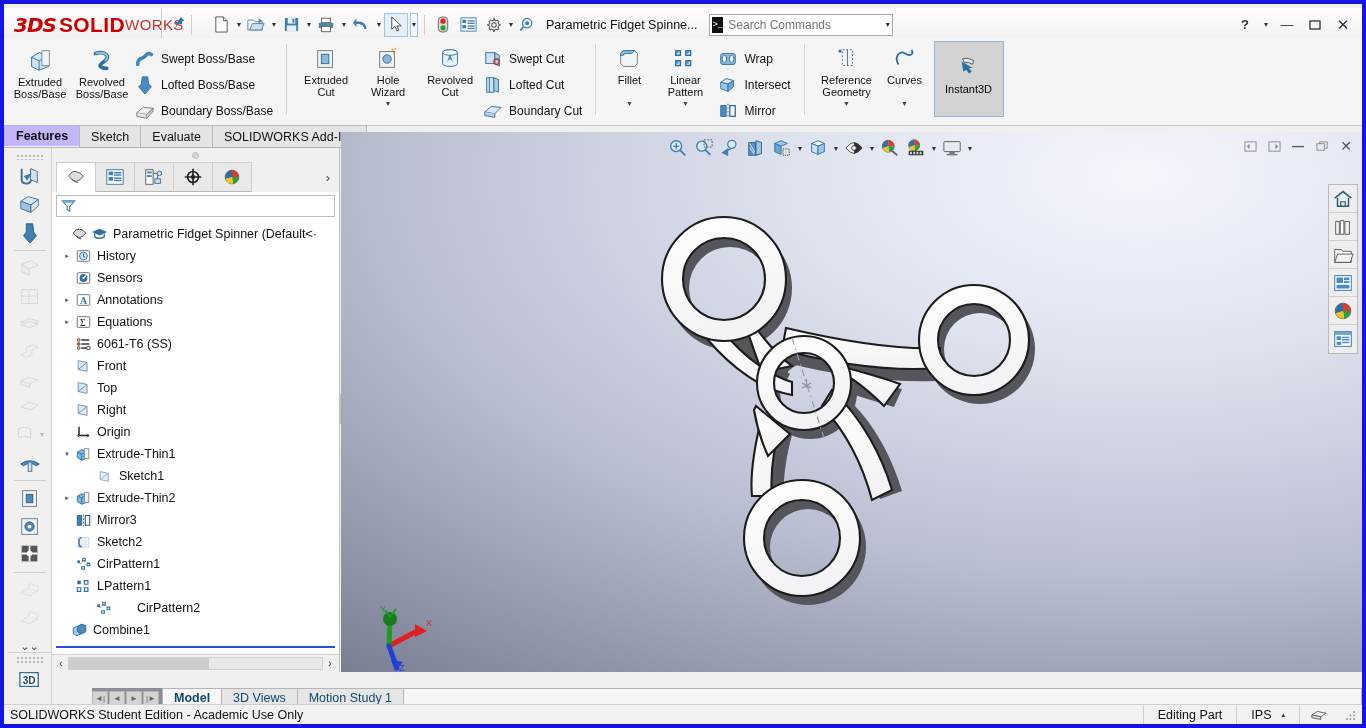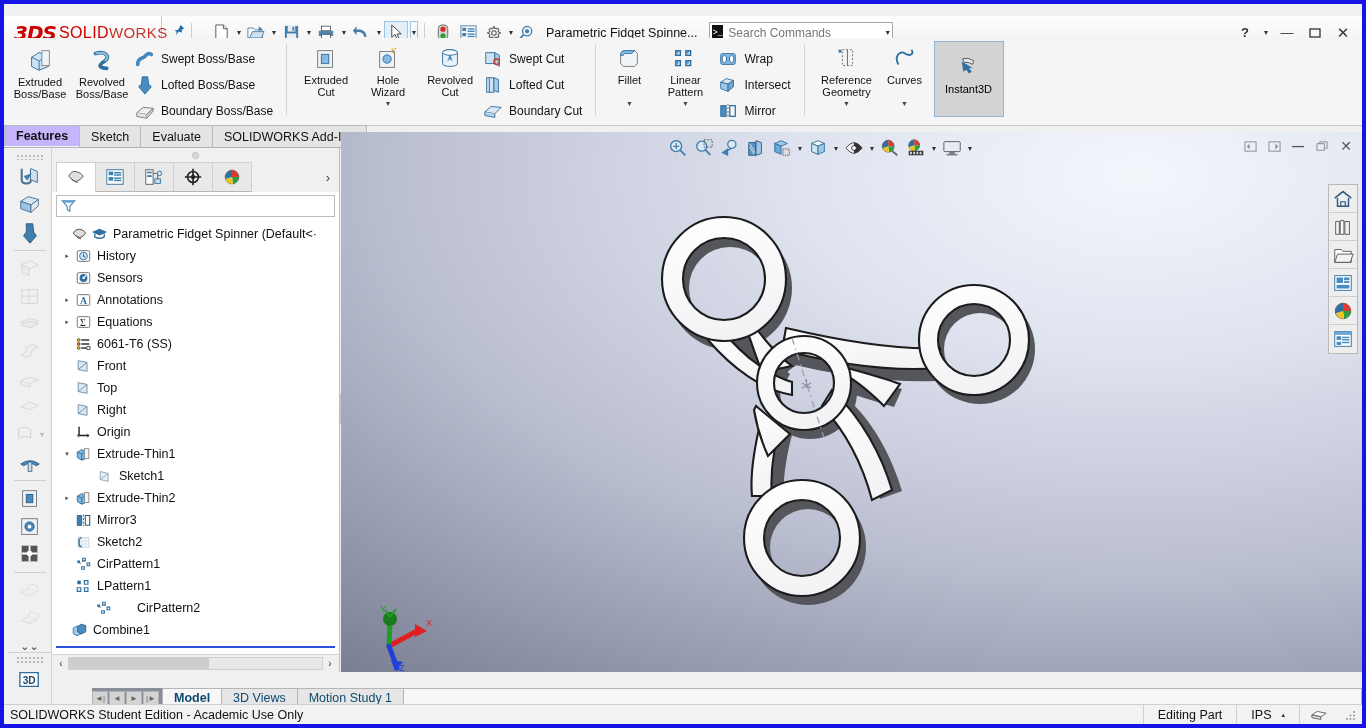--- a/index.html
+++ b/index.html
@@ -13,37 +13,37 @@
   #app {
     position: relative;
     width: 1366px; height: 728px;
     border: 4px solid #1414e6;
     background: #f0f0f0;
     overflow: hidden;
   }
 
   
   #titlebar {
-    position: absolute; left: 0; top: 12px; width: 1358px; height: 34px;
+    position: absolute; left: 0; top: 4px; width: 1358px; height: 34px;
     background: linear-gradient(#fdfdfd, #f1f1f1);
     border-bottom: 1px solid #d6d6d6;
     display: flex; align-items: center;
   }
   #logo-box {
     width: 158px; height: 33px;
     background: linear-gradient(#ffffff,#efefef);
     border-right: 1px solid #c9c9c9;
     display: flex; align-items: center; padding-left: 10px;
   }
   .logo-3ds {
     color: #c00; font-weight: bold; font-style: italic;
     font-size: 20px; letter-spacing: -1px; margin-right: 3px;
     font-family: "DejaVu Sans", sans-serif;
   }
-  .logo-solid { color:#c00; font-weight:normal; font-size:16px; letter-spacing:.4px;}
+  .logo-solid { color:#c00; font-weight:bold; font-size:21px; letter-spacing:.4px;}
   .logo-works { color:#c9342e; font-weight:normal; font-size:15px; letter-spacing:.4px;}
   #menubar { display: flex; align-items: center; margin-left: 18px; }
   .menu-item {
     padding: 4px 11px; font-size: 12.5px; color: #111; cursor: default;
   }
   #pin { margin-left: 10px; color:#2a6fa8; font-size: 14px; }
   #qa-toolbar { display: flex; align-items: center; margin-left: 12px; gap:1px;}
   .qa-btn { width: 24px; height:24px; display:flex; align-items:center; justify-content:center; }
   .caret { font-size: 7px; color:#333; margin-left:1px; width:8px; text-align:center;}
   .sep-v { width:1px; height:20px; background:#cfcfcf; margin:0 5px; }

